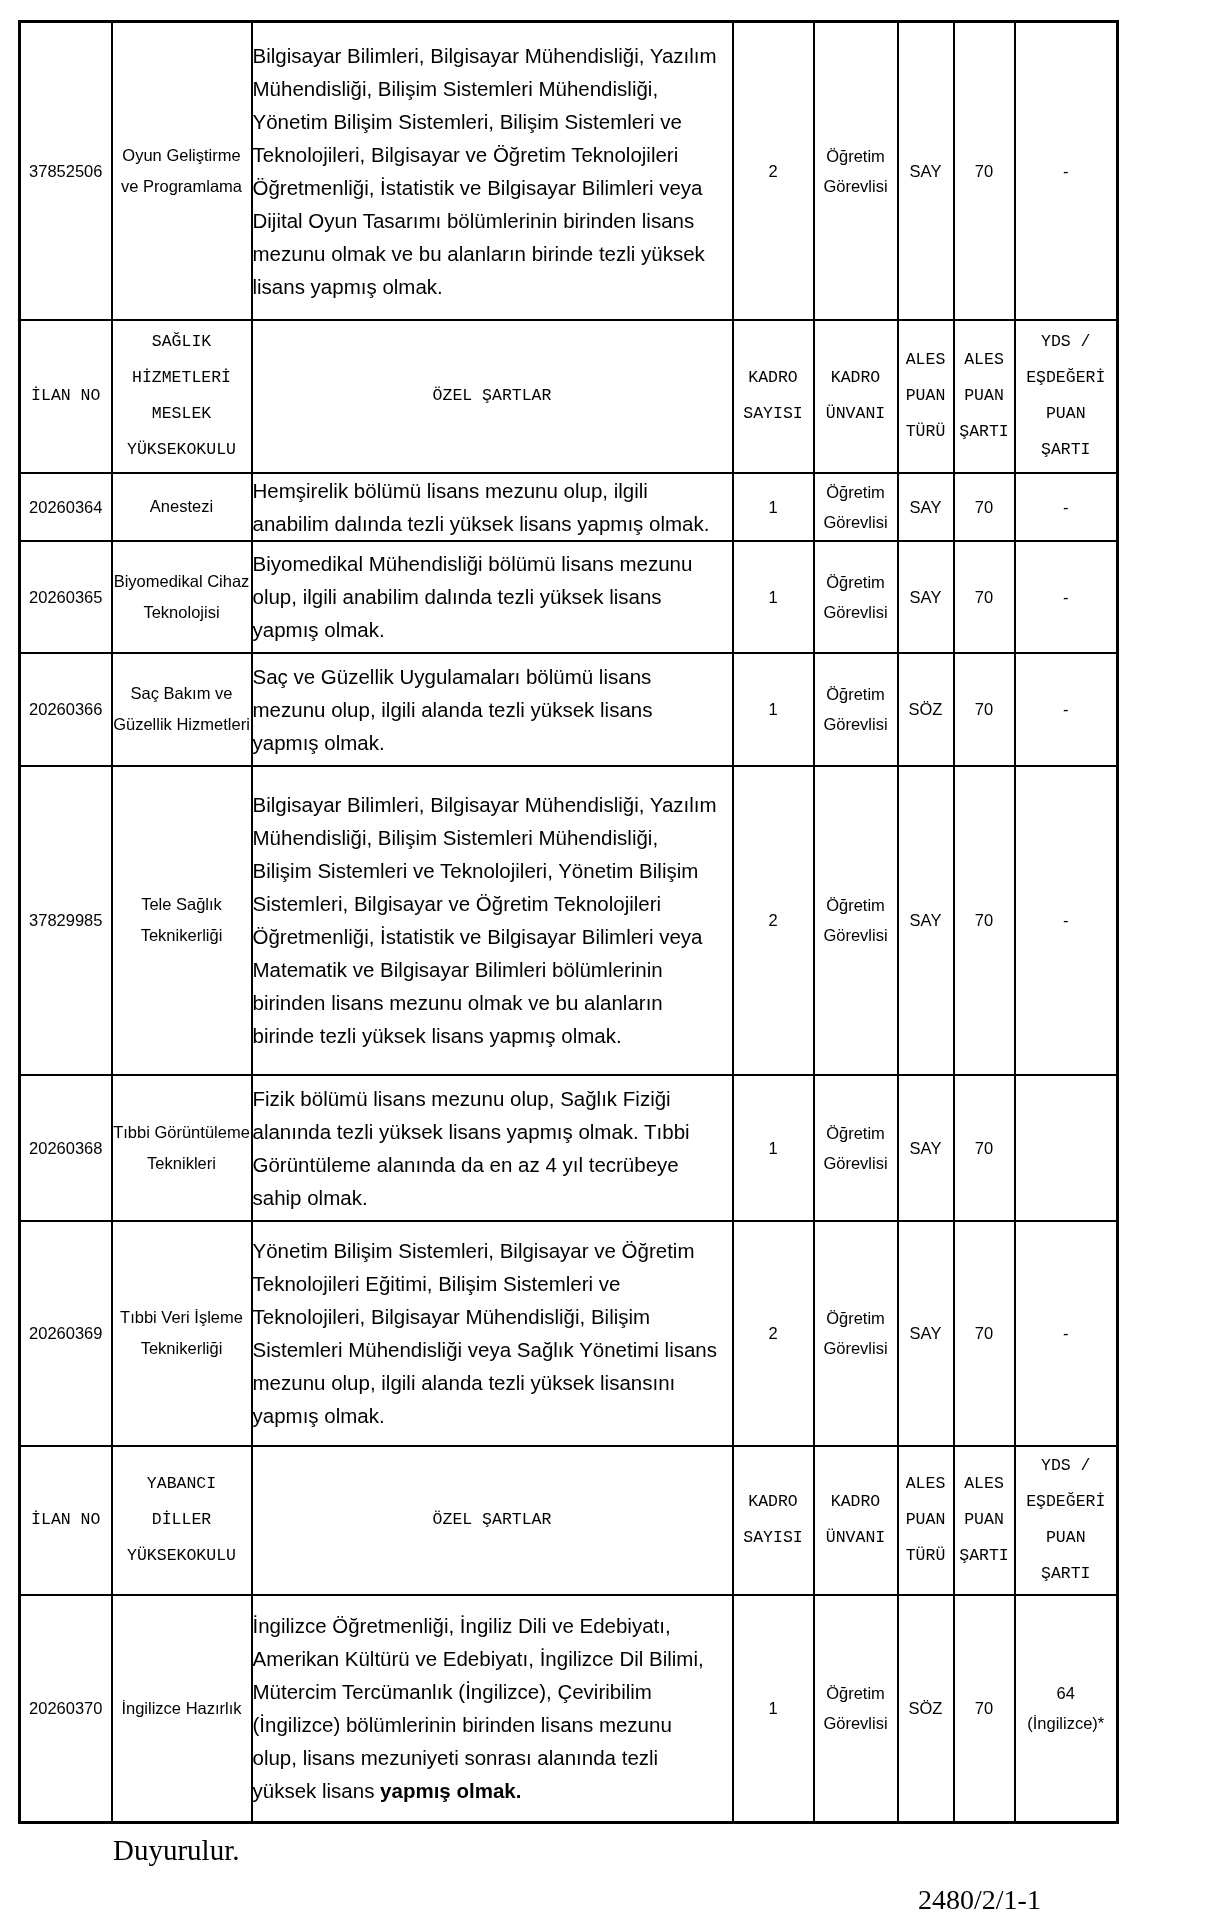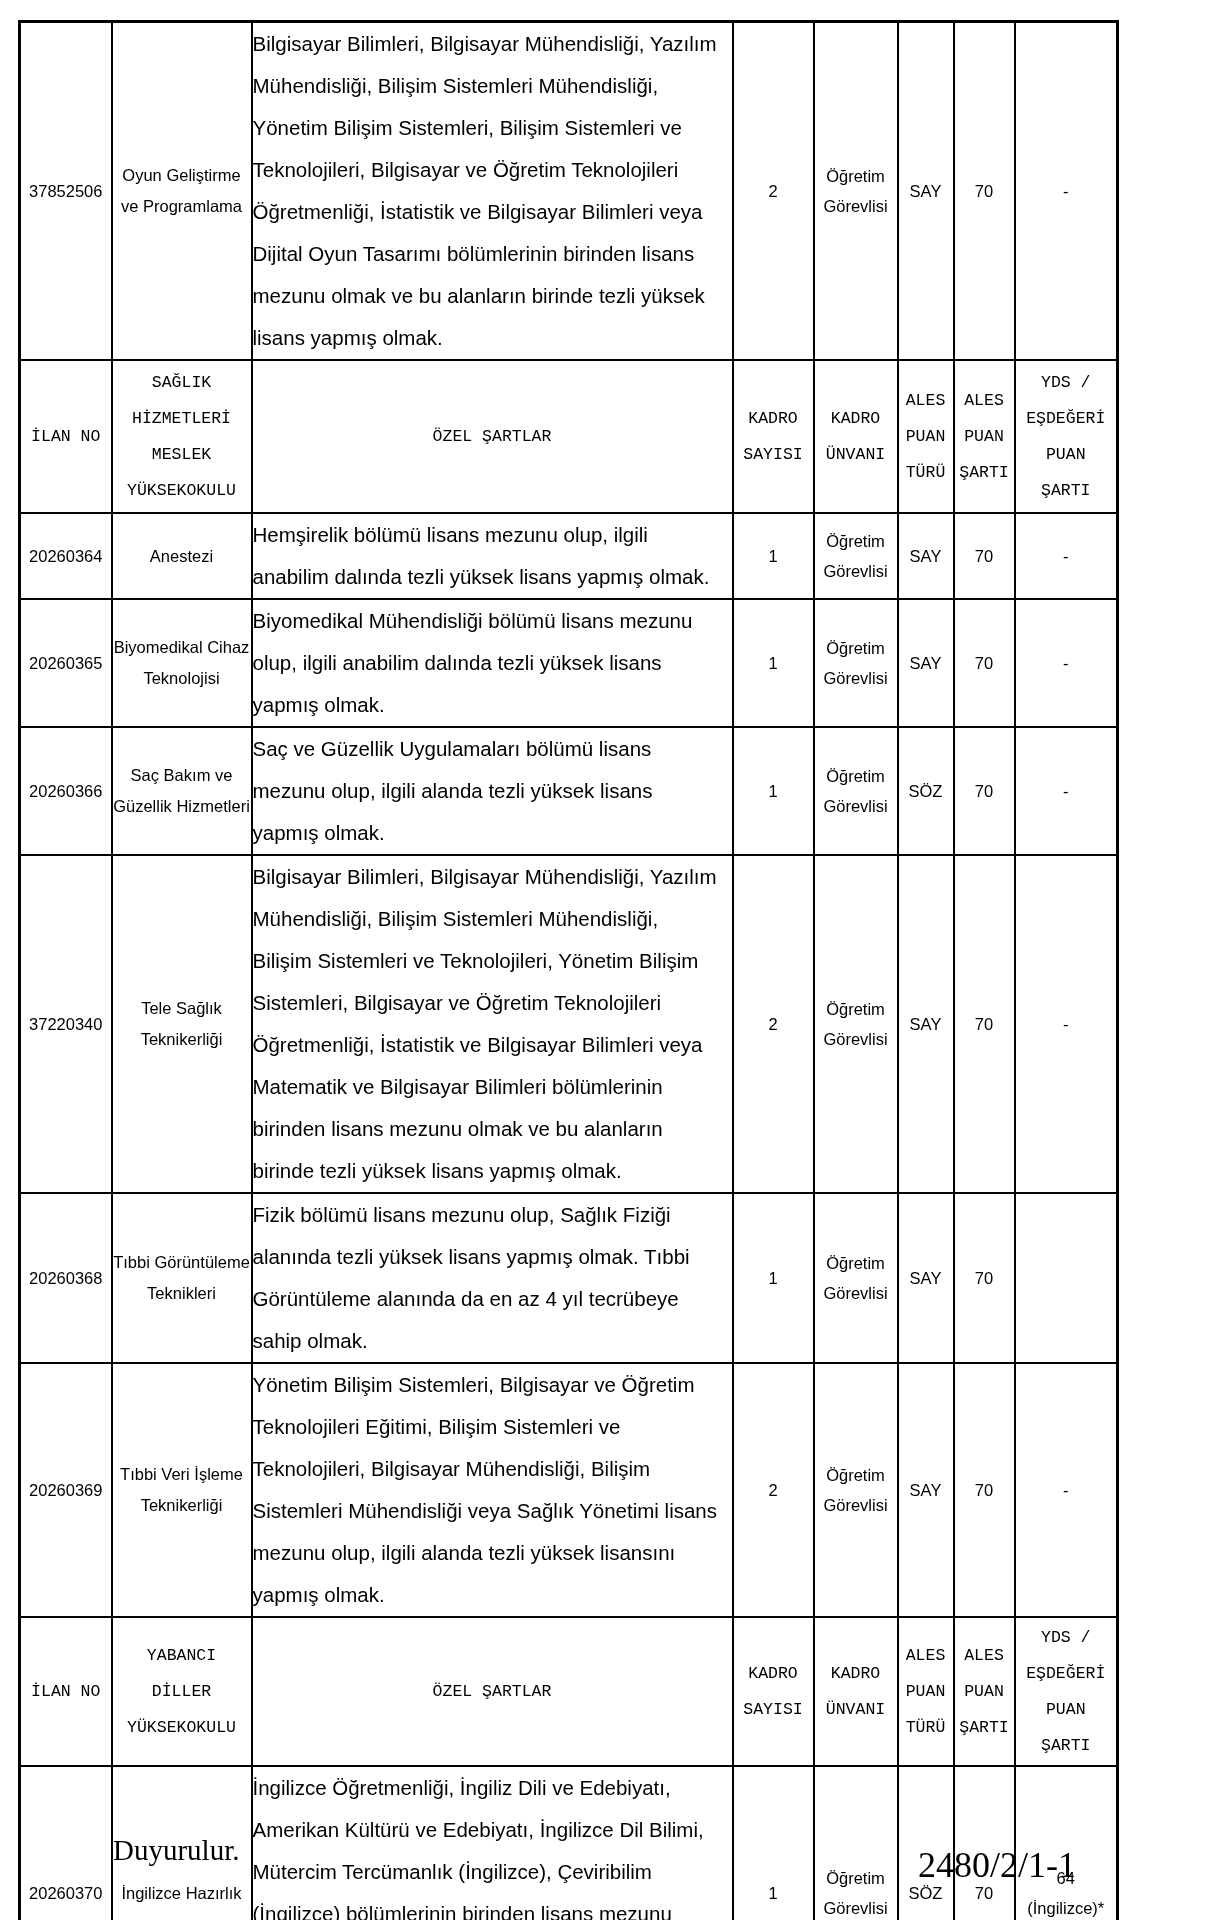--- a/index.html
+++ b/index.html
@@ -39,21 +39,21 @@
   .c-bolum {
     text-align: center;
     font-size: 16.5px;
     line-height: 31px;
     white-space: pre-line;
     padding: 2px;
   }
   .c-sart {
     text-align: left;
     font-size: 20.5px;
-    line-height: 42px;
+    line-height: 33px;
     white-space: pre-line;
     padding: 6px 4px 6px 8px;
   }
   .c-sart .sart-bold {
     font-weight: bold;
   }
   .c-mid {
     text-align: center;
     font-size: 16.5px;
     line-height: 30px;
@@ -72,23 +72,23 @@
   .footer-left {
     position: absolute;
     left: 113px;
     top: 1834px;
     font-family: Liberation Serif, serif;
     font-size: 29px;
   }
   .footer-right {
     position: absolute;
     left: 918px;
-    top: 1844px;
+    top: 1884px;
     font-family: "Liberation Serif", serif;
-    font-size: 36px;
+    font-size: 28px;
   }
 </style>
 </head>
 <body>
 
 <table class="doc-table">
   <colgroup>
     <col style="width:92px">
     <col style="width:140px">
     <col style="width:481px">
@@ -180,21 +180,21 @@
 yapmış olmak.</span><b class="sart-bold"></b></td>
       <td class="c-mid">1</td>
       <td class="c-mid">Öğretim
 Görevlisi</td>
       <td class="c-mid">SÖZ</td>
       <td class="c-mid">70</td>
       <td class="c-mid">-</td>
     </tr>
 
     <tr style="height:309px">
-      <td class="c-ilan">37220340</td>
+      <td class="c-ilan">37829985</td>
       <td class="c-bolum">Tele Sağlık
 Teknikerliği</td>
       <td class="c-sart"><span class="sart-text">Bilgisayar Bilimleri, Bilgisayar Mühendisliği, Yazılım
 Mühendisliği, Bilişim Sistemleri Mühendisliği,
 Bilişim Sistemleri ve Teknolojileri, Yönetim Bilişim
 Sistemleri, Bilgisayar ve Öğretim Teknolojileri
 Öğretmenliği, İstatistik ve Bilgisayar Bilimleri veya
 Matematik ve Bilgisayar Bilimleri bölümlerinin
 birinden lisans mezunu olmak ve bu alanların
 birinde tezli yüksek lisans yapmış olmak.</span><b class="sart-bold"></b></td>

